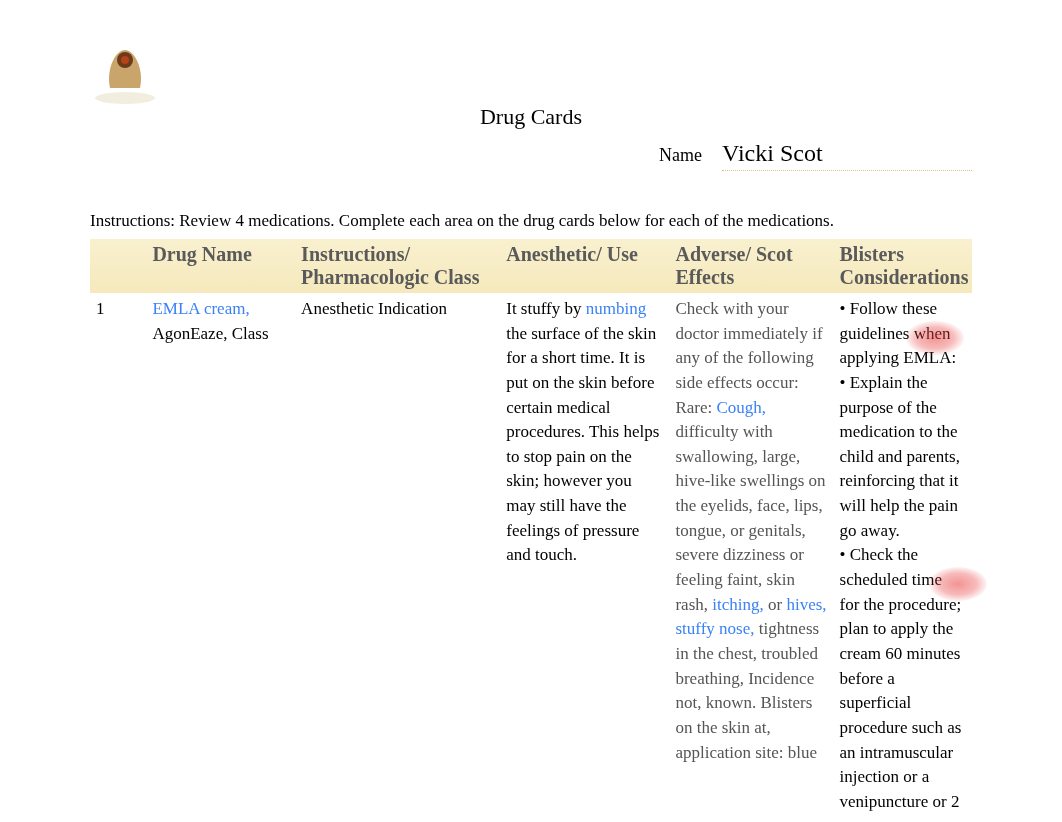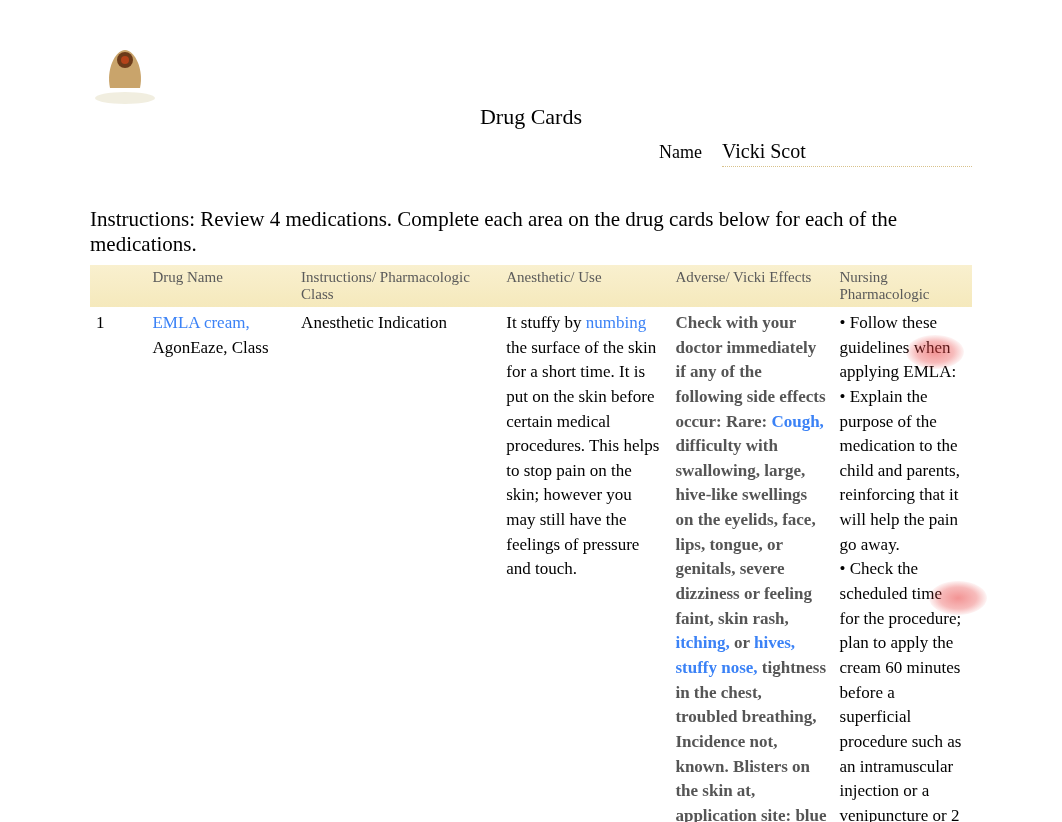--- a/index.html
+++ b/index.html
@@ -30,60 +30,60 @@
   }
   .name-row {
     display: flex;
     justify-content: flex-end;
     align-items: baseline;
     gap: 20px;
     margin-bottom: 40px;
   }
   .name-label { font-size: 18px; margin-left: 32px; }
   .name-value {
-    font-size: 20px;
+    font-size: 24px;
     border-bottom: 1px dotted #d8c28c;
     min-width: 250px;
     text-align: left;
     padding-bottom: 3px;
   }
   .instructions {
-    font-size: 21px;
+    font-size: 17px;
     margin-bottom: 8px;
   }
   table {
     width: 100%;
     border-collapse: collapse;
     table-layout: fixed;
   }
   thead th {
     background: linear-gradient(#f9f0cf, #f5e9bc);
     color: #5a5a5a;
-    font-weight: normal;
-    font-size: 15px;
+    font-weight: bold;
+    font-size: 20px;
     text-align: left;
     vertical-align: top;
     padding: 4px 6px;
     border: none;
   }
   tbody td {
     font-size: 17px;
     vertical-align: top;
     padding: 4px 6px;
     color: #000;
     line-height: 1.45;
   }
   .col-num { width: 55px; }
   .col-drug { width: 145px; }
   .col-class { width: 200px; }
   .col-ind { width: 165px; }
   .col-adv { width: 160px; }
   .col-nur { width: 135px; }
   .lnk { color: #3b82f6; }
-  .side-grey { color: #555; font-weight: bold; }
+  .side-grey { color: #555; }
   .nurse-col { position: relative; }
   .hl {
     background: radial-gradient(ellipse at center, rgba(232,60,60,0.55) 0%, rgba(232,60,60,0.35) 45%, rgba(232,60,60,0.0) 75%);
     border-radius: 50%;
     position: absolute;
     pointer-events: none;
   }
   .hl1 { width: 58px; height: 34px; left: 72px; top: 28px; }
   .hl2 { width: 58px; height: 34px; left: 95px; top: 274px; }
   .tbl-wrap { position: relative; }
@@ -127,22 +127,22 @@
       <col class="col-ind">
           <col class="col-adv">
           <col class="col-nur">
     </colgroup>
     <thead>
       <tr>
         <th></th>
         <th>Drug Name</th>
         <th>Instructions/ Pharmacologic Class</th>
         <th>Anesthetic/ Use</th>
-        <th>Adverse/ Vicki Effects</th>
-        <th>Nursing Pharmacologic</th>
+        <th>Adverse/ Scot Effects</th>
+        <th>Blisters Considerations</th>
       </tr>
     </thead>
     <tbody>
       <tr>
         <td>1</td>
         <td>
           <span class="lnk">EMLA cream,</span><span> AgonEaze, Class</span>
         </td>
         <td>Anesthetic Indication</td>
         <td>

